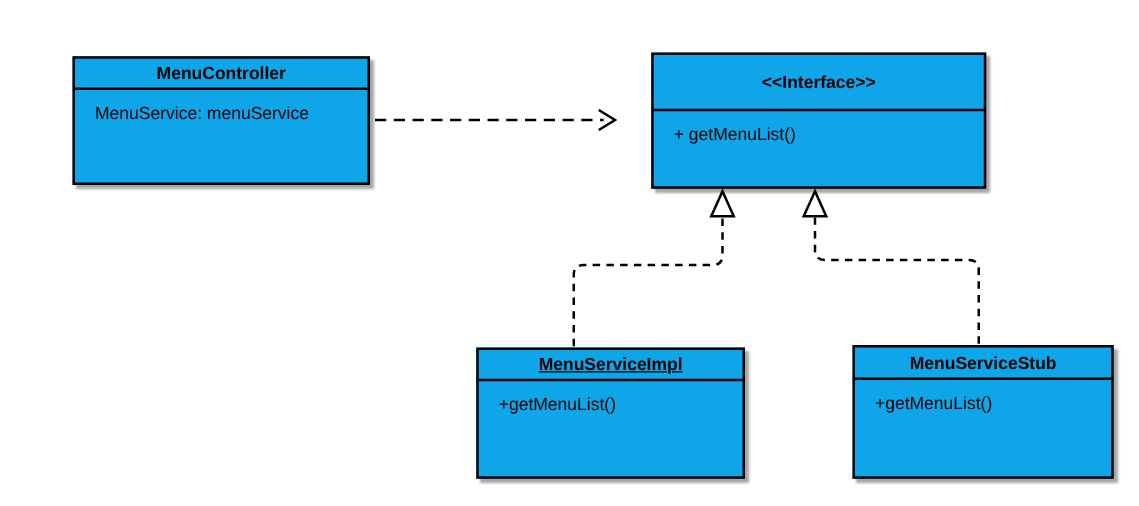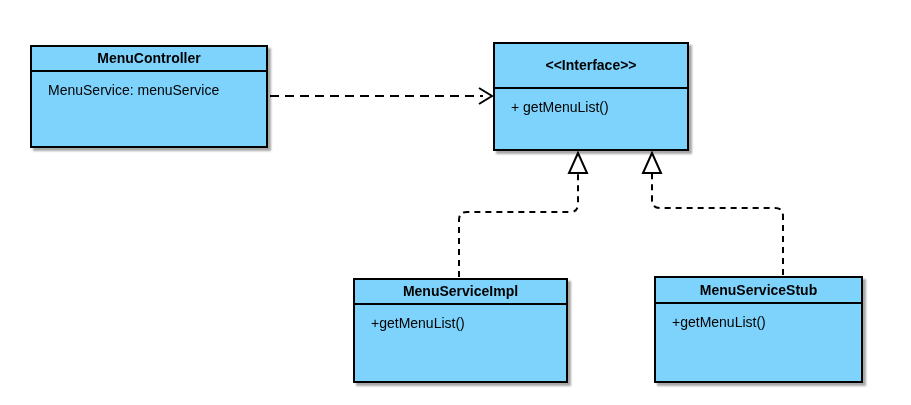--- a/index.html
+++ b/index.html
@@ -19,23 +19,24 @@
     position: absolute;
     left: 0;
     top: 0;
     width: 911px;
     height: 405px;
     pointer-events: none;
   }
   .uml-class {
     position: absolute;
     box-sizing: border-box;
-    background: #7dd3fc;
+    background: #0ea5e9;
     border: 2px solid #000000;
     box-shadow: 3px 3px 2px rgba(0,0,0,0.35);
+    margin-left: 28px;
   }
   .uml-title {
     box-sizing: border-box;
     border-bottom: 2px solid #000000;
     text-align: center;
     font-weight: bold;
     font-size: 14px;
     color: #000000;
     display: flex;
     flex-direction: column;
@@ -46,24 +47,24 @@
     box-sizing: border-box;
     padding: 9px 8px 0 16px;
     font-size: 14px;
     color: #000000;
     text-align: left;
     line-height: 1.3;
   }
   
   #box-menu-controller      { left: 30px;  top: 45px;  width: 238px; height: 103px; }
   #box-menu-controller .uml-title { height: 25px; }
-  #box-menu-service         { left: 493px; top: 42px;  width: 196px; height: 109px; }
+  #box-menu-service         { left: 493px; top: 42px;  width: 268px; height: 109px; }
   #box-menu-service .uml-title { height: 45px; }
   #box-menu-service-impl    { left: 353px; top: 278px; width: 215px; height: 105px; }
-  #box-menu-service-impl .uml-title { height: 25px; }
+  #box-menu-service-impl .uml-title { height: 25px; text-decoration: underline; }
   #box-menu-service-stub    { left: 654px; top: 276px; width: 209px; height: 107px; }
   #box-menu-service-stub .uml-title { height: 26px; }
 
   .dep-line {
     stroke: #000000;
     stroke-width: 2;
     stroke-dasharray: 9,6;
     fill: none;
   }
   .dep-head {

